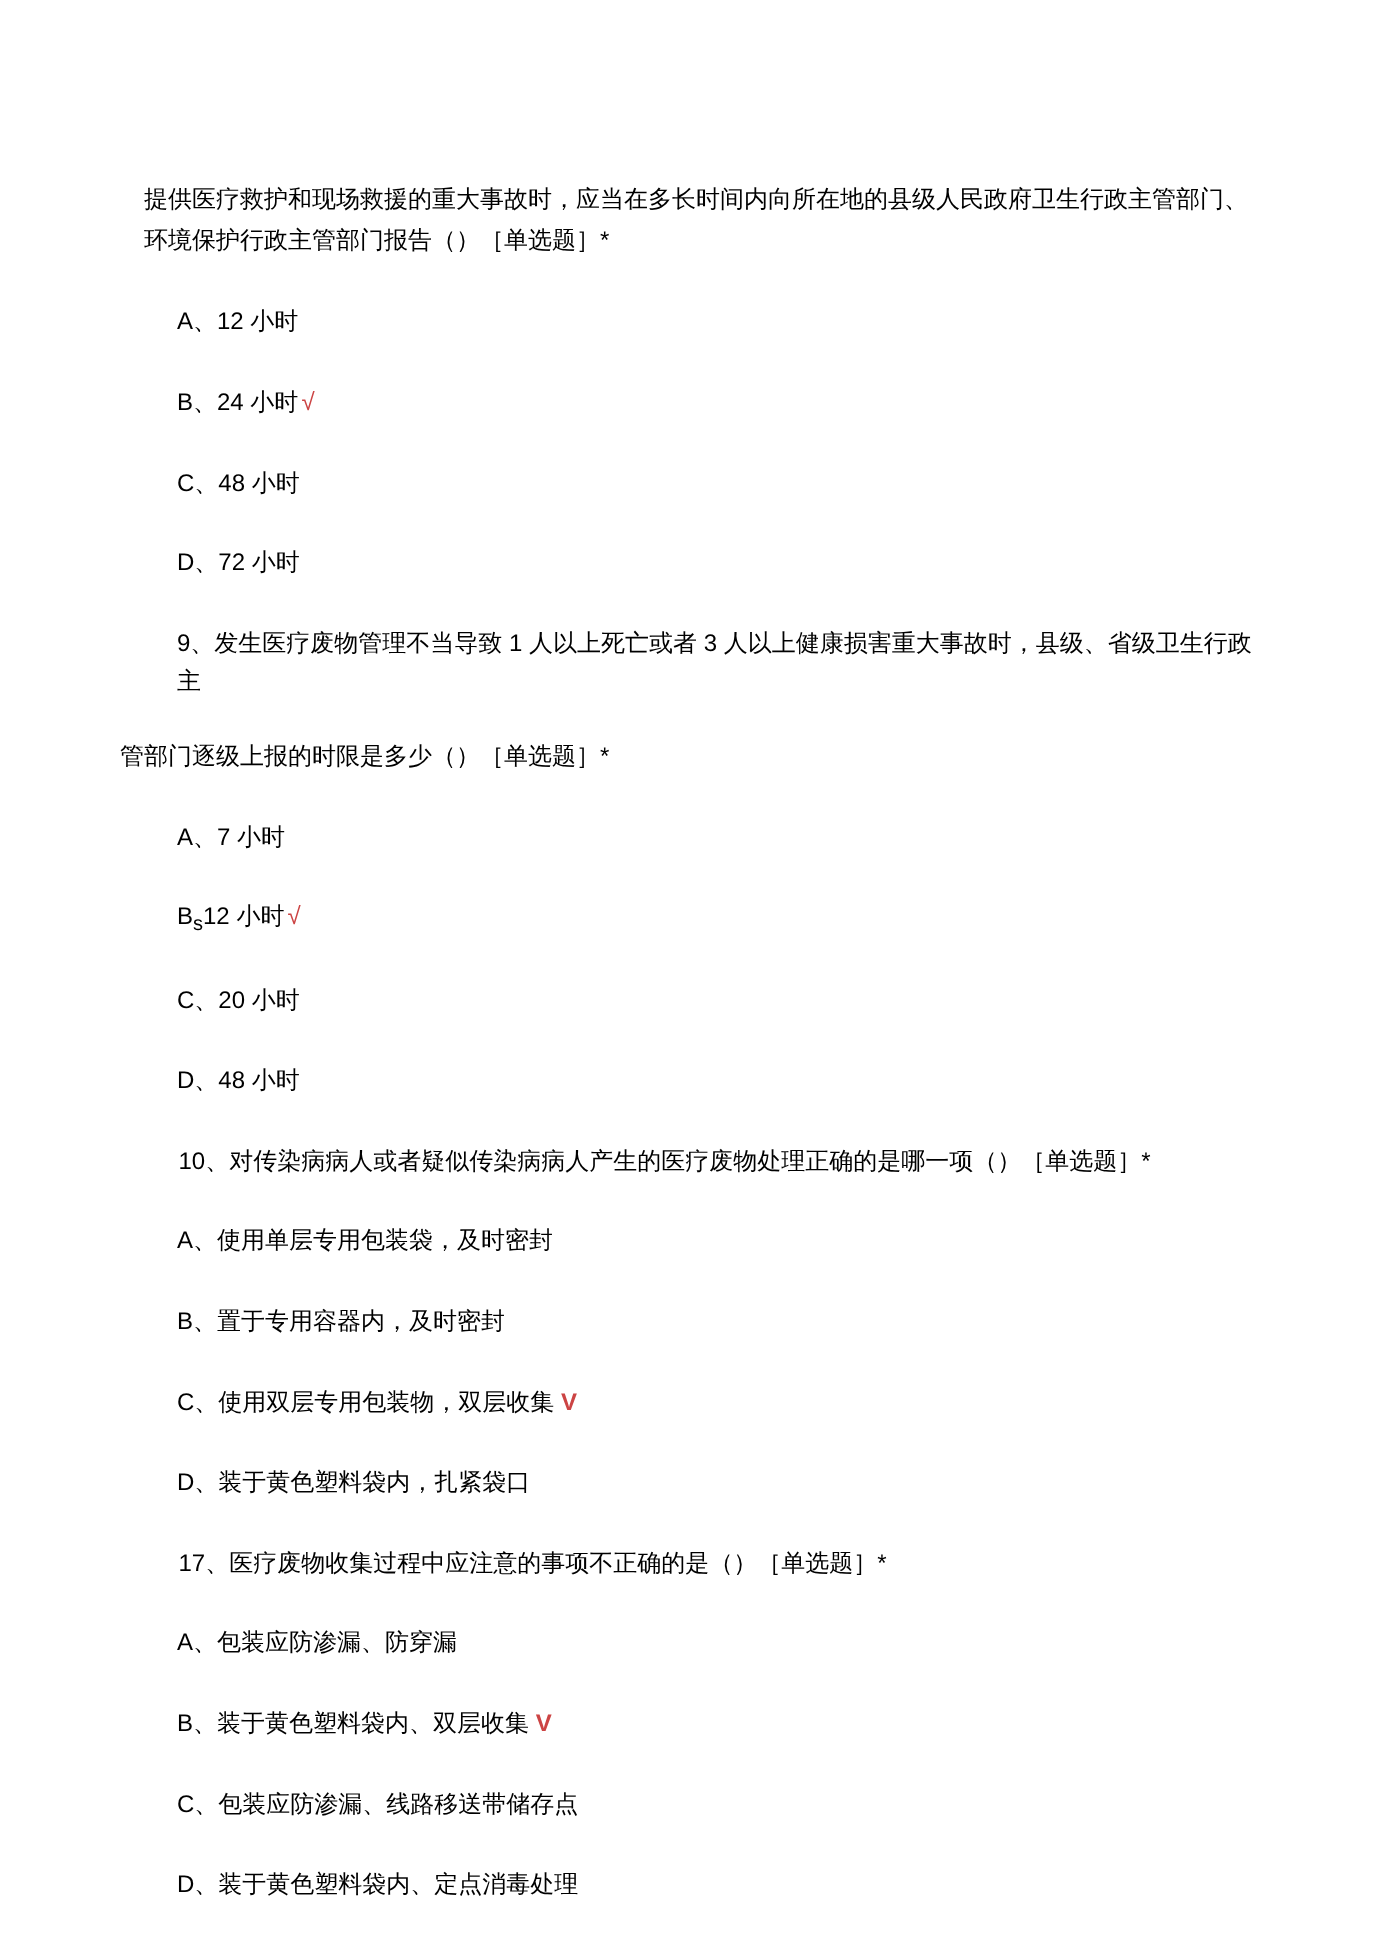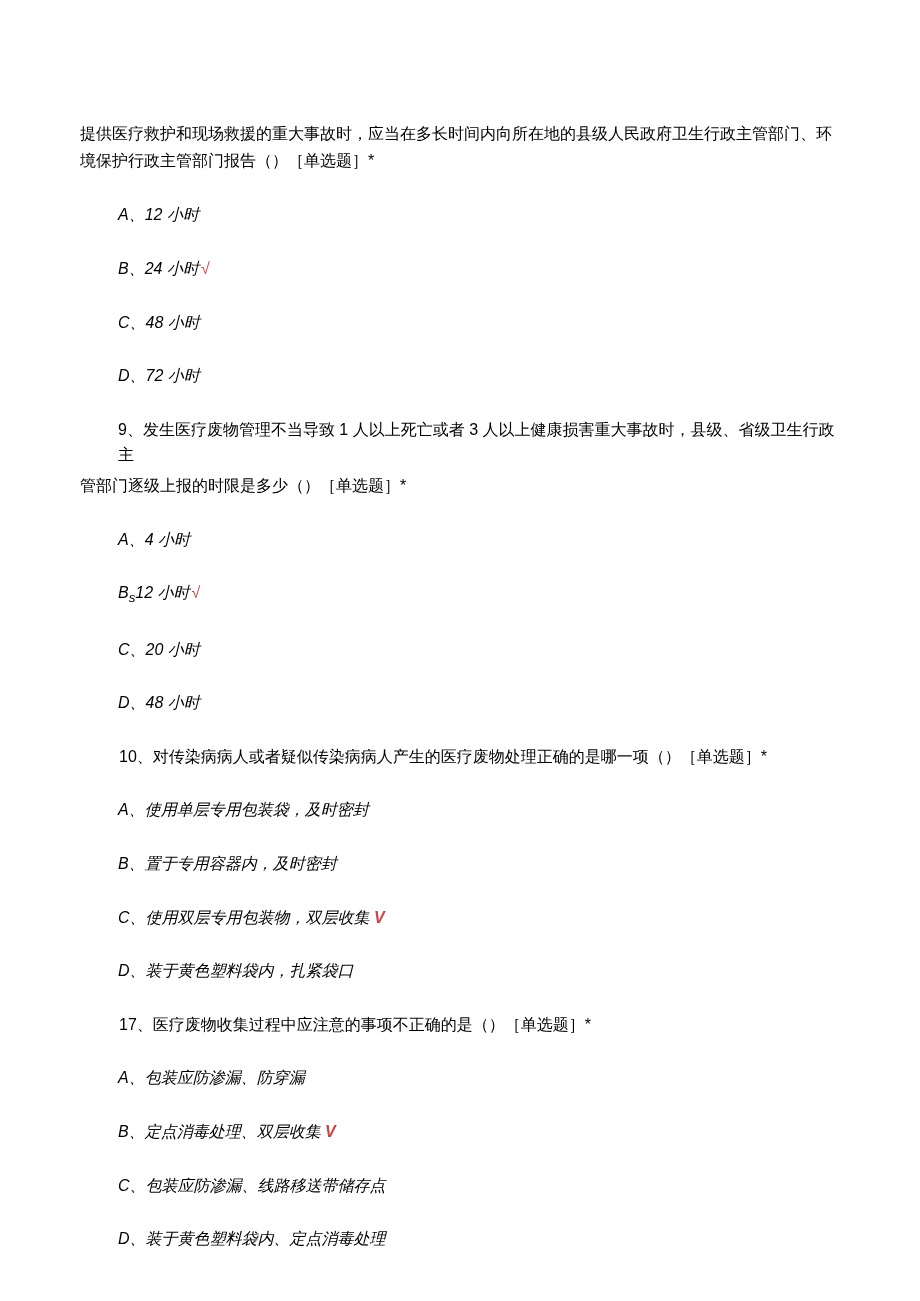--- a/index.html
+++ b/index.html
@@ -13,34 +13,34 @@
       background: #ffffff;
       font-family: "Microsoft YaHei", "SimSun", sans-serif;
       font-size: 16px;
       color: #000000;
       padding: 120px 80px 60px 80px;
       line-height: 1.6;
     }
     .intro-text {
       margin-bottom: 28px;
       line-height: 1.7;
+      margin-left: 16px;
     }
     .option {
       margin-left: 38px;
       margin-bottom: 28px;
-      font-style: italic;
     }
     .question {
       margin-left: 39px;
       margin-bottom: 28px;
       margin-top: 8px;
     }
     .question-with-continuation {
       margin-left: 38px;
-      margin-bottom: 5px;
+      margin-bottom: 24px;
       margin-top: 8px;
     }
     .continuation-line {
       margin-left: 0;
       margin-bottom: 28px;
     }
     .check-mark {
       color: #cc4444;
       margin-left: 2px;
     }
@@ -57,36 +57,36 @@
 <p class="option">A、12 小时</p>
 <p class="option">
   <span>B、24 小时</span><span class="check-mark">√</span>
 </p>
 <p class="option">C、48 小时</p>
 <p class="option">D、72 小时</p>
 
 <p class="question-with-continuation">9、发生医疗废物管理不当导致 1 人以上死亡或者 3 人以上健康损害重大事故时，县级、省级卫生行政主</p>
 <p class="continuation-line">管部门逐级上报的时限是多少（）［单选题］*</p>
 
-<p class="option">A、4 小时</p>
+<p class="option">A、7 小时</p>
 <p class="option">
   <span>B</span><sub>s</sub><span>12 小时</span><span class="check-mark">√</span>
 </p>
 <p class="option">C、20 小时</p>
 <p class="option">D、48 小时</p>
 
 <p class="question">10、对传染病病人或者疑似传染病病人产生的医疗废物处理正确的是哪一项（）［单选题］*</p>
 
 <p class="option">A、使用单层专用包装袋，及时密封</p>
 <p class="option">B、置于专用容器内，及时密封</p>
 <p class="option">
   <span>C、使用双层专用包装物，双层收集</span><span class="bold-check"> V</span>
 </p>
 <p class="option">D、装于黄色塑料袋内，扎紧袋口</p>
 
 <p class="question">17、医疗废物收集过程中应注意的事项不正确的是（）［单选题］*</p>
 
 <p class="option">A、包装应防渗漏、防穿漏</p>
 <p class="option">
-  <span>B、定点消毒处理、双层收集</span><span class="bold-check"> V</span>
+  <span>B、装于黄色塑料袋内、双层收集</span><span class="bold-check"> V</span>
 </p>
 <p class="option">C、包装应防渗漏、线路移送带储存点</p>
 <p class="option">D、装于黄色塑料袋内、定点消毒处理</p>
 
 </body></html>

